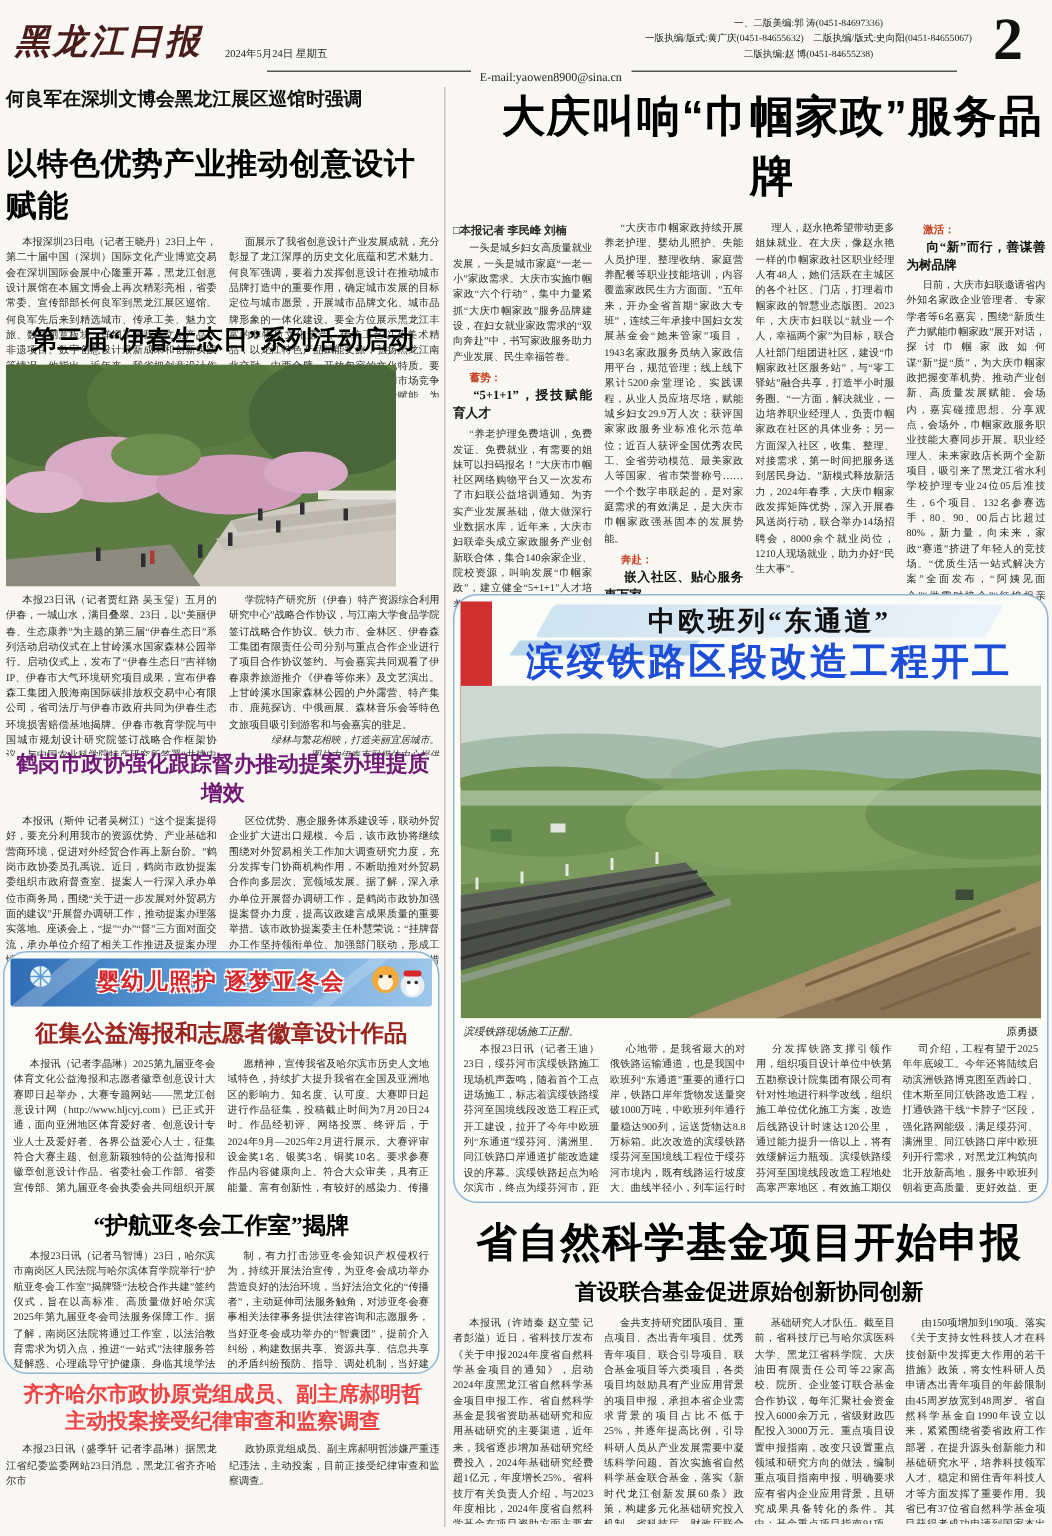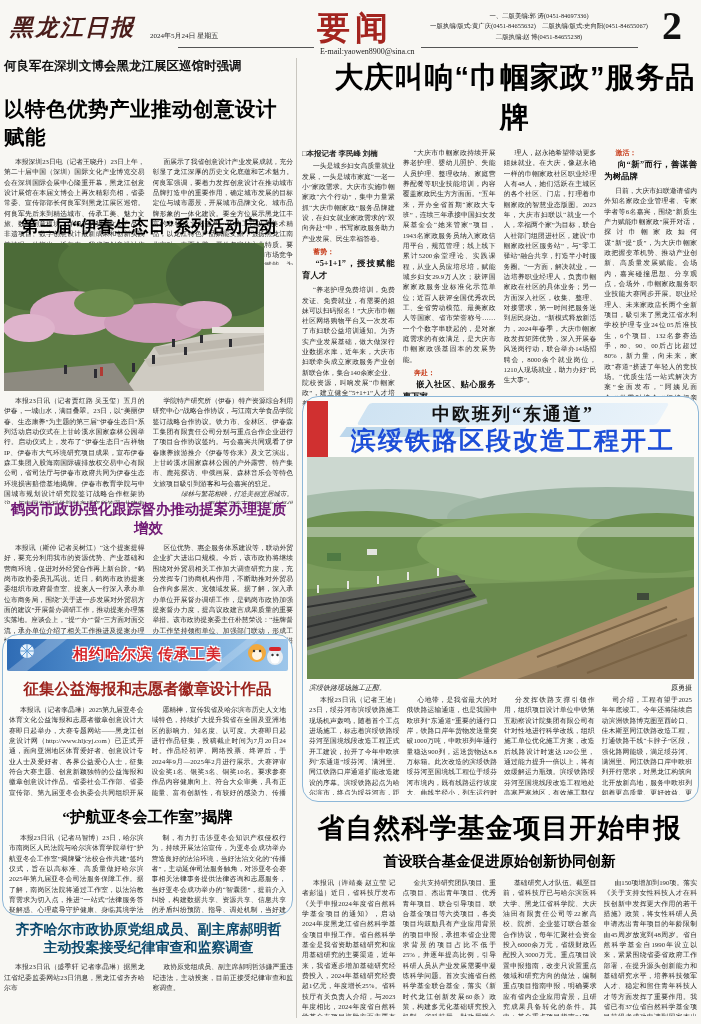--- a/index.html
+++ b/index.html
@@ -20,21 +20,20 @@
   .photo{overflow:hidden;}
   .boxed{border:1.5px solid #8db7d8;border-radius:16px;background:#fbfbf8;}
   .caption-row{display:flex;justify-content:space-between;font-size:7px;color:#222;}
 </style>
 </head>
 <body>
 
 <div class="abs" style="left:0;top:0;width:701px;height:56px;">
   <div class="abs serif" style="left:10px;top:12px;font-size:23px;font-weight:900;font-style:italic;color:#4a1d1a;letter-spacing:2px;">黑龙江日报</div>
   <div class="abs serif" style="left:150px;top:31px;font-size:7px;color:#222;">2024年5月24日 星期五</div>
-  <div class="abs serif center" style="left:305px;top:6px;width:100px;font-size:33px;font-weight:900;color:#a3241f;letter-spacing:5px;">要闻</div>
   <div class="abs" style="left:178px;top:47px;width:460px;display:flex;align-items:flex-start;gap:6px;">
     <div style="flex:1;height:1px;background:#555;"></div>
     <span class="serif" style="font-size:8px;color:#222;">E-mail:yaowen8900@sina.cn</span>
     <div style="flex:1.6;height:1px;background:#555;"></div>
   </div>
   <div class="abs serif" style="left:420px;top:11px;width:238px;font-size:6.4px;line-height:1.6;color:#222;text-align:center;">
     <div>一、二版美编:郭 涛(0451-84697336)</div>
     <div>一版执编/版式:黄广庆(0451-84655632)　二版执编/版式:史向阳(0451-84655067)</div>
     <div>二版执编:赵 博(0451-84655238)</div>
   </div>
@@ -125,21 +124,21 @@
           <circle cx="253" cy="12" r="1.2" fill="#333"></circle>
       </g>
       <g>
         <circle cx="268" cy="18" r="8" fill="#e8edf2"></circle>
         <circle cx="268" cy="20" r="4.5" fill="#ffffff"></circle>
         <circle cx="265.5" cy="16" r="1.2" fill="#333"></circle>
           <circle cx="270.5" cy="16" r="1.2" fill="#333"></circle>
         <rect x="262" y="8" width="12" height="4" rx="2" fill="#d6262b"></rect>
       </g>
     </svg>
-    <div class="abs sans hl" style="left:0;top:6px;width:100%;text-align:center;font-size:15px;color:#d6262b;text-shadow:1px 1px 0 #fff,-1px -1px 0 #fff,1px -1px 0 #fff,-1px 1px 0 #fff;letter-spacing:1px;">相约哈尔滨  传承工美</div>
+    <div class="abs sans hl" style="left:0;top:6px;width:100%;text-align:center;font-size:15px;color:#d6262b;text-shadow:1px 1px 0 #fff,-1px -1px 0 #fff,1px -1px 0 #fff,-1px 1px 0 #fff;letter-spacing:1px;">婴幼儿照护  逐梦亚冬会</div>
   </div>
   <div class="serif hl center" style="margin-top:8px;font-size:15.5px;color:#9c241e;">征集公益海报和志愿者徽章设计作品</div>
   <div class="cols body-text" style="margin:5px 6px 0 6px;height:92px;">
     <div class="col">
         <span>本报讯（记者李晶琳）2025第九届亚冬会体育文化公益海报和志愿者徽章创意设计大赛即日起举办，大赛专题网站——黑龙江创意设计网（http://www.hljcyj.com）已正式开通，面向亚洲地区体育爱好者、创意设计专业人士及爱好者、各界公益爱心人士，征集符合大赛主题、创意新颖独特的公益海报和徽章创意设计作品。省委社会工作部、省委宣传部、第九届亚冬会执委会共同组织开展以“迎亚冬盛会，展冰雪风采”为主题的本次大赛，大力弘扬践行“奉献、友爱、互助、进步”的志</span>
       </div>
     <div class="col">
         <span>愿精神，宣传我省及哈尔滨市历史人文地域特色，持续扩大提升我省在全国及亚洲地区的影响力、知名度、认可度。大赛即日起进行作品征集，投稿截止时间为7月20日24时。作品经初评、网络投票、终评后，于2024年9月—2025年2月进行展示。大赛评审设金奖1名、银奖3名、铜奖10名。要求参赛作品内容健康向上、符合大众审美，具有正能量、富有创新性，有较好的感染力、传播力，能够体现奥林匹克运动的追求，同时体现中华优秀传统文化内涵。</span>
       </div>
   </div>
@@ -148,21 +147,21 @@
     <div class="col">
         <span>本报23日讯（记者马智博）23日，哈尔滨市南岗区人民法院与哈尔滨体育学院举行“护航亚冬会工作室”揭牌暨“法校合作共建”签约仪式，旨在以高标准、高质量做好哈尔滨2025年第九届亚冬会司法服务保障工作。据了解，南岗区法院将通过工作室，以法治教育需求为切入点，推进“一站式”法律服务答疑解惑、心理疏导守护健康、身临其境学法懂法五个举措，打造法校合作共同体，推动形成全方位、多领域、高效能的法校共建新格局。</span>
       </div>
     <div class="col">
         <span>制，有力打击涉亚冬会知识产权侵权行为，持续开展法治宣传，为亚冬会成功举办营造良好的法治环境，当好法治文化的“传播者”，主动延伸司法服务触角，对涉亚冬会赛事相关法律事务提供法律咨询和志愿服务，当好亚冬会成功举办的“智囊团”，提前介入纠纷，构建数据共享、资源共享、信息共享的矛盾纠纷预防、指导、调处机制，当好建设平安亚冬的“守门员”，建立立审执一体化快速解纷绿色通道，为当事人提供“一站式、全方位”的诉讼服务，实现矛盾纠纷实质性化解，当好司法服务保障亚冬的“护航手”。</span>
       </div>
   </div>
 </div>
 
 <div class="abs" style="left:4px;top:920px;width:289px;">
-  <div class="sans hl center" style="font-size:14px;line-height:1.3;color:#0c4a6e;">
+  <div class="sans hl center" style="font-size:14px;line-height:1.3;color:#ef4444;">
     <div>齐齐哈尔市政协原党组成员、副主席郝明哲</div>
     <div>主动投案接受纪律审查和监察调查</div>
   </div>
   <div class="cols body-text" style="margin-top:6px;height:58px;">
     <div class="col">
         <span>本报23日讯（盛季轩 记者李晶琳）据黑龙江省纪委监委网站23日消息，黑龙江省齐齐哈尔市</span>
       </div>
     <div class="col">
         <span>政协原党组成员、副主席郝明哲涉嫌严重违纪违法，主动投案，目前正接受纪律审查和监察调查。</span>
       </div>

